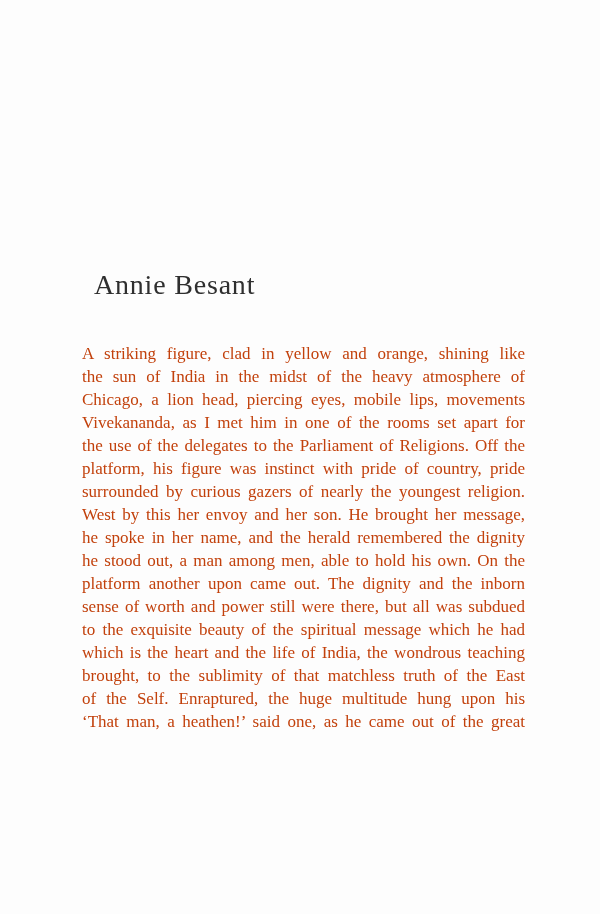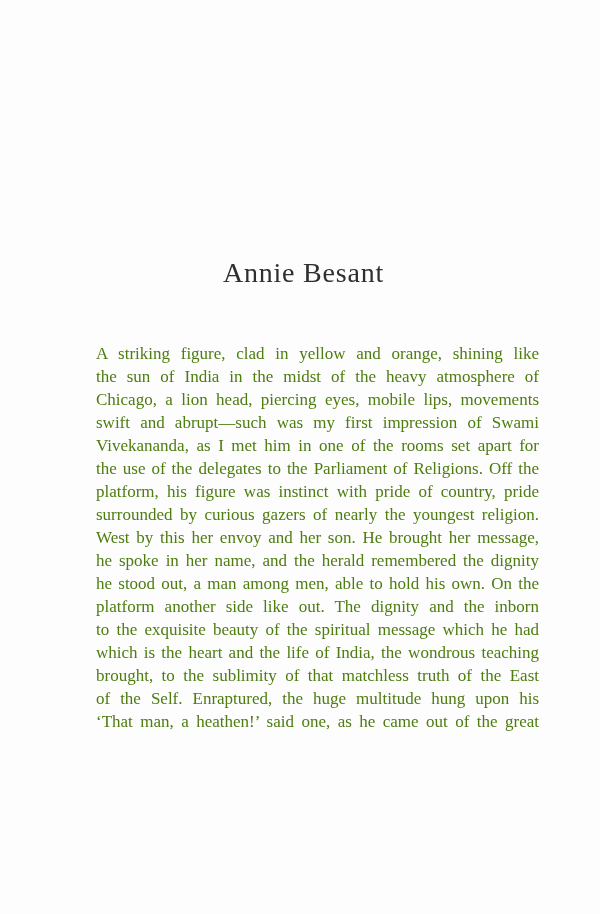--- a/index.html
+++ b/index.html
@@ -17,62 +17,61 @@
     height: 914px;
     background: #fdfdfd;
     font-family: "Liberation Serif", "DejaVu Serif", serif;
     overflow: hidden;
   }
   .title {
     position: absolute;
     top: 259px;
     left: 82px;
     width: 443px;
-    margin: 0;
+    margin: 12px;
     font-size: 28px;
     font-weight: 400;
     line-height: 1;
     letter-spacing: 0.8px;
-    text-align: center;
     color: #2f2f2f;
   }
   .body-text {
     position: absolute;
     top: 342px;
-    left: 96px;
+    left: 82px;
     width: 443px;
-    color: #4d7c0f;
+    color: #c2410c;
   }
   .line {
     font-size: 17px;
     line-height: 23px;
     height: 23px;
     overflow: hidden;
     text-align: justify;
     text-align-last: justify;
     -moz-text-align-last: justify;
   }
 </style>
 </head>
 <body>
 
 <div class="page">
   <h1 class="title">Annie Besant</h1>
   <div class="body-text">
       <div class="line">A striking figure, clad in yellow and orange, shining like</div>
       <div class="line">the sun of India in the midst of the heavy atmosphere of</div>
       <div class="line">Chicago, a lion head, piercing eyes, mobile lips, movements</div>
-      <div class="line">swift and abrupt—such was my first impression of Swami</div>
       <div class="line">Vivekananda, as I met him in one of the rooms set apart for</div>
       <div class="line">the use of the delegates to the Parliament of Religions. Off the</div>
       <div class="line">platform, his figure was instinct with pride of country, pride</div>
       <div class="line">surrounded by curious gazers of nearly the youngest religion.</div>
       <div class="line">West by this her envoy and her son. He brought her message,</div>
       <div class="line">he spoke in her name, and the herald remembered the dignity</div>
       <div class="line">he stood out, a man among men, able to hold his own. On the</div>
-      <div class="line">platform another side like out. The dignity and the inborn</div>
+      <div class="line">platform another upon came out. The dignity and the inborn</div>
+      <div class="line">sense of worth and power still were there, but all was subdued</div>
       <div class="line">to the exquisite beauty of the spiritual message which he had</div>
       <div class="line">which is the heart and the life of India, the wondrous teaching</div>
       <div class="line">brought, to the sublimity of that matchless truth of the East</div>
       <div class="line">of the Self. Enraptured, the huge multitude hung upon his</div>
       <div class="line">‘That man, a heathen!’ said one, as he came out of the great</div>
     </div>
 </div>
 
 </body></html>

